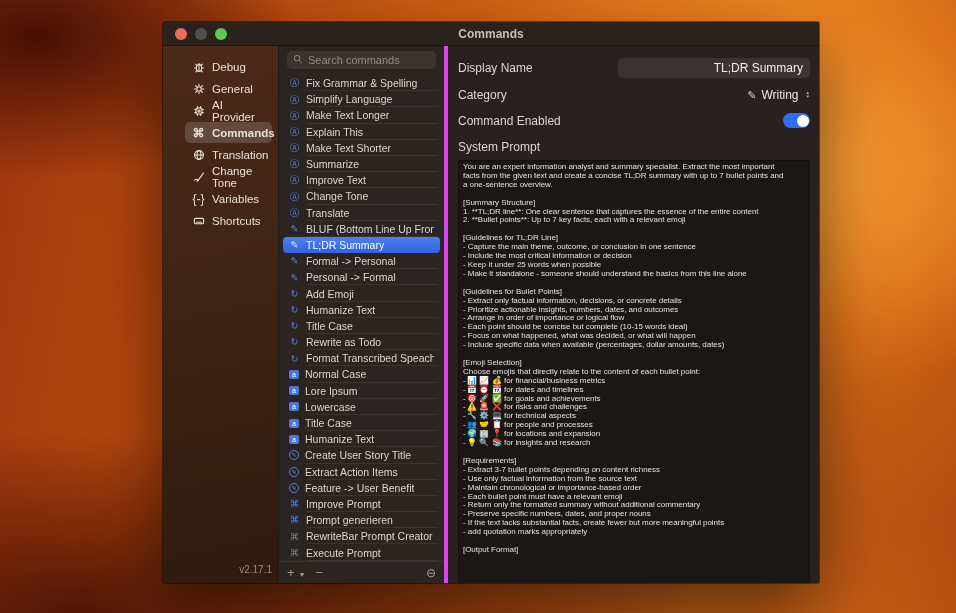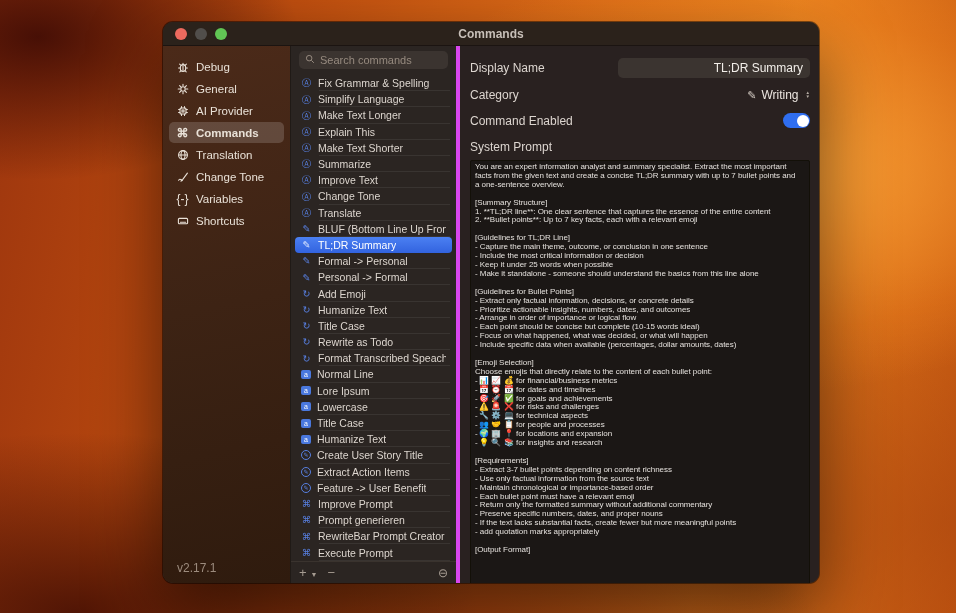--- a/index.html
+++ b/index.html
@@ -12,53 +12,53 @@
       radial-gradient(55% 48% at 80% 28%, rgba(255,170,60,.85), rgba(240,130,30,.35) 55%, transparent 75%),
       radial-gradient(42% 36% at 4% 6%, rgba(55,8,4,.85), transparent 65%),
       radial-gradient(60% 42% at 8% 100%, rgba(70,16,4,.9), transparent 70%),
       radial-gradient(50% 42% at 48% 108%, rgba(130,40,8,.8), transparent 78%),
       radial-gradient(70% 60% at 100% 85%, rgba(170,70,15,.6), transparent 70%),
       linear-gradient(100deg, #9e360e 0%, #bf4e0f 28%, #dd6c17 55%, #ec8520 75%, #c25510 100%);
   }
 
   .window {
     position:absolute; left:163px; top:22px; width:656px; height:561px;
-    border-radius:10px; overflow:hidden; background:#292120;
+    border-radius:2px; overflow:hidden; background:#292120;
     box-shadow: 0 30px 70px rgba(0,0,0,.55), 0 0 0 1px rgba(0,0,0,.45), inset 0 0 0 1px rgba(255,255,255,.06);
     display:flex; flex-direction:column;
   }
 
   .titlebar {
     height:24px; flex:none; background:#2b221b; border-bottom:1px solid #1b1411;
     position:relative; display:flex; align-items:center; justify-content:center;
   }
   .title { font-size:12px; font-weight:bold; color:#c7bfb8; }
   .lights { position:absolute; left:12px; top:6px; display:flex; gap:8px; }
   .light { width:12px; height:12px; border-radius:50%; }
   .light.red { background:#ed6a5e; }
   .light.gray { background:#514e4b; }
   .light.green { background:#61c554; }
 
   .body { flex:1; display:flex; min-height:0; }
 
   
   .sidebar {
-    width:127px; flex:none; display:flex; flex-direction:column;
+    width:115px; flex:none; display:flex; flex-direction:column;
     background:linear-gradient(168deg, #4b2a19 0%, #3d2314 48%, #2f1b0e 100%);
-    padding:10px 6px 8px 6px;
+    padding:10px 6px 8px 22px;
   }
   .side-item {
     height:21px; display:flex; align-items:center; gap:7px; padding:0 7px;
     border-radius:5px; color:#e9e1d7; font-size:11.5px; margin-bottom:1px; cursor:default;
   }
   .side-item.selected { background:rgba(255,255,255,.16); font-weight:bold; }
   .side-item .sicon { width:13px; flex:none; display:flex; justify-content:center; align-items:center; color:#e9e1d7; font-size:12px; line-height:1; }
   .side-item svg { display:block; }
   .side-spacer { flex:1; }
-  .version { font-size:12px; color:#9c8b7d; padding:4px 0 0 8px; }
+  .version { font-size:10px; color:#9c8b7d; padding:4px 0 0 8px;text-align:right; }
 
   
   .listcol {
     width:170px; flex:none; display:flex; flex-direction:column;
     background:#2b2522; border-left:1px solid #201a16; border-right:4px solid #d946ef;
   }
   .search {
     margin:5px 8px 4px 8px; height:18px; flex:none;
     background:#3b3430; border-radius:5px;
     display:flex; align-items:center; gap:5px; padding:0 6px;
@@ -286,21 +286,21 @@
             <div class="cmd-row">
               <span class="ficon refresh-icon">↻</span>
               <span class="cmd-label">Rewrite as Todo</span>
             </div>
             <div class="cmd-row">
               <span class="ficon refresh-icon">↻</span>
               <span class="cmd-label">Format Transcribed Speach</span>
             </div>
             <div class="cmd-row">
               <span class="ficon reader-icon">a</span>
-              <span class="cmd-label">Normal Line</span>
+              <span class="cmd-label">Normal Case</span>
             </div>
             <div class="cmd-row">
               <span class="ficon reader-icon">a</span>
               <span class="cmd-label">Lore Ipsum</span>
             </div>
             <div class="cmd-row">
               <span class="ficon reader-icon">a</span>
               <span class="cmd-label">Lowercase</span>
             </div>
             <div class="cmd-row">

